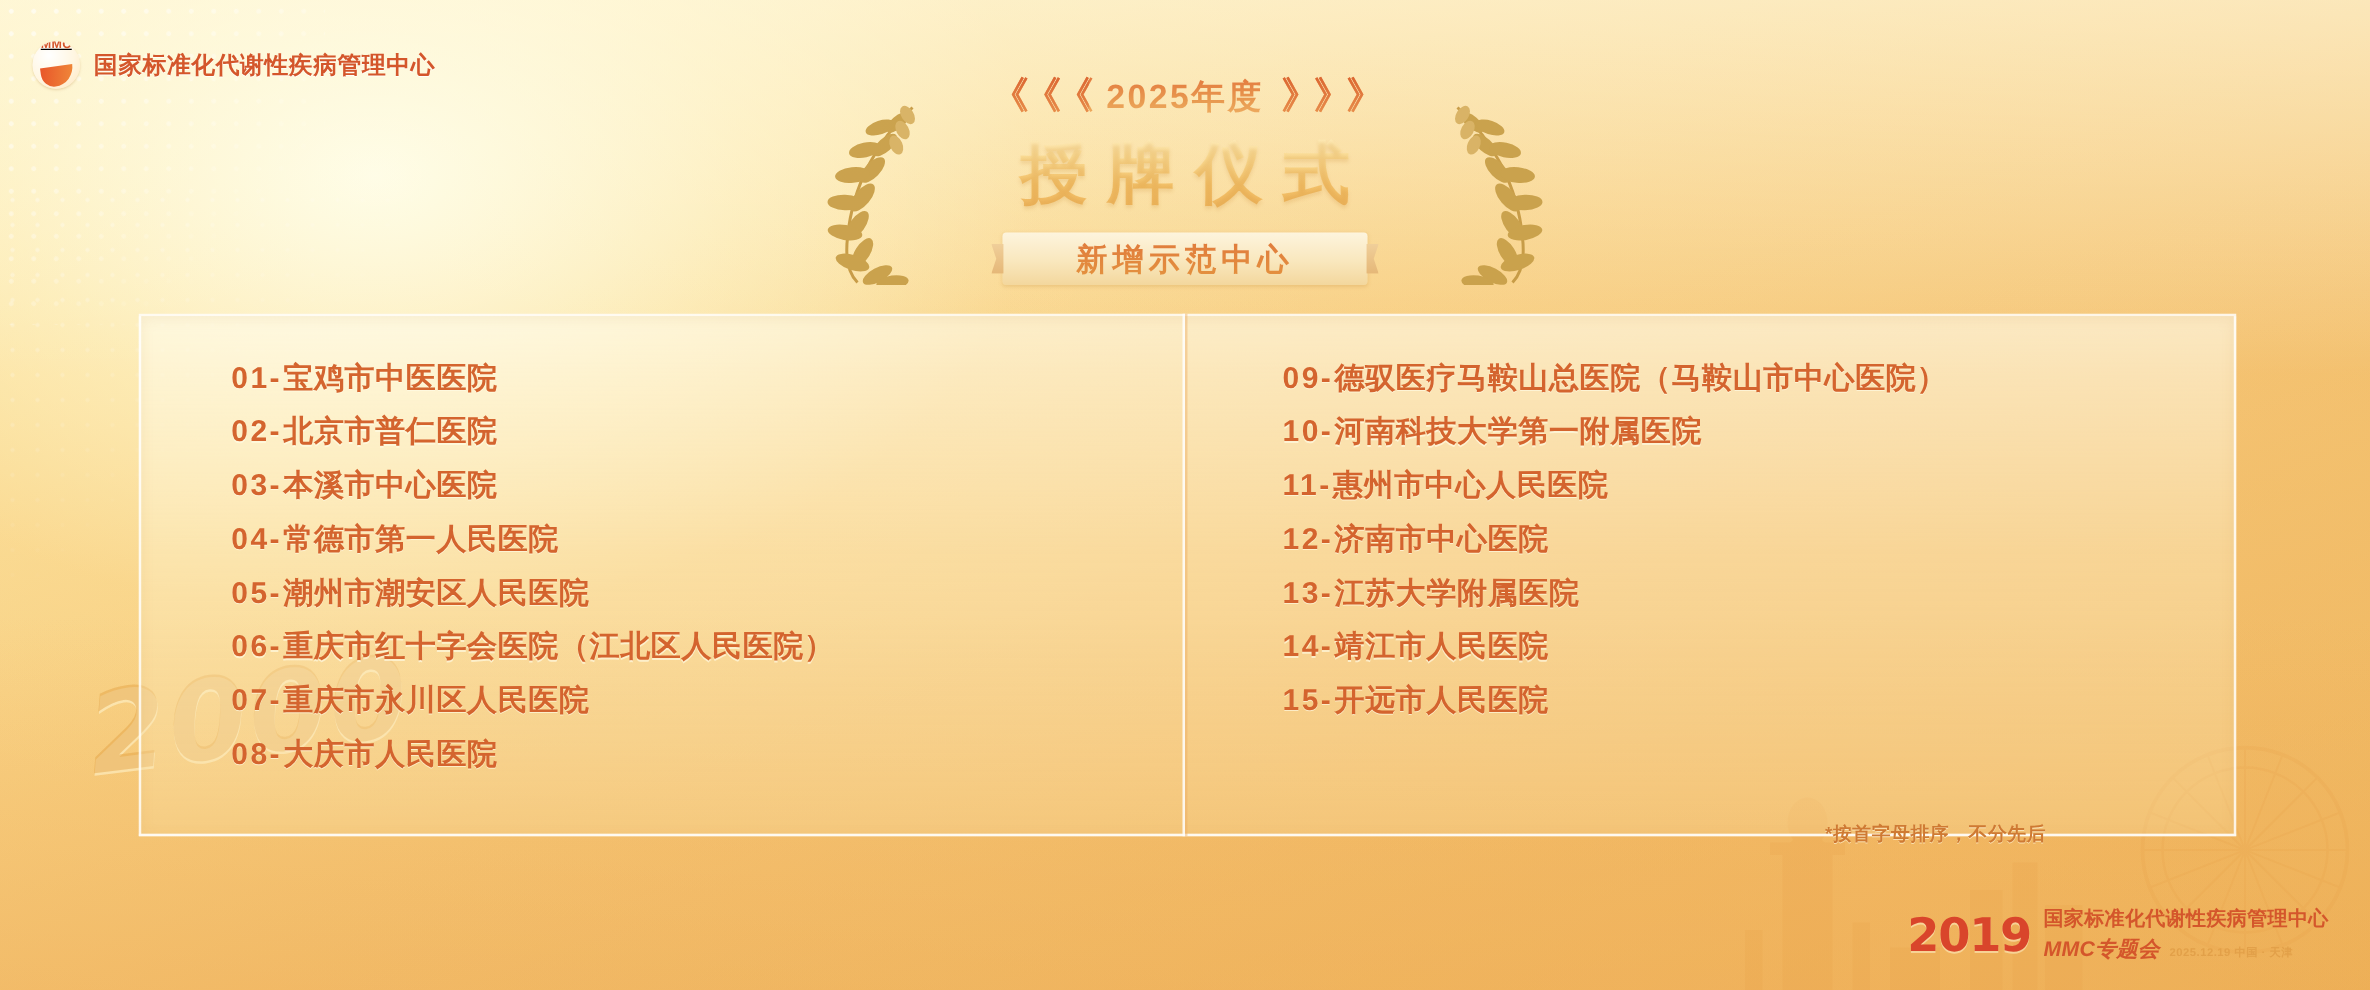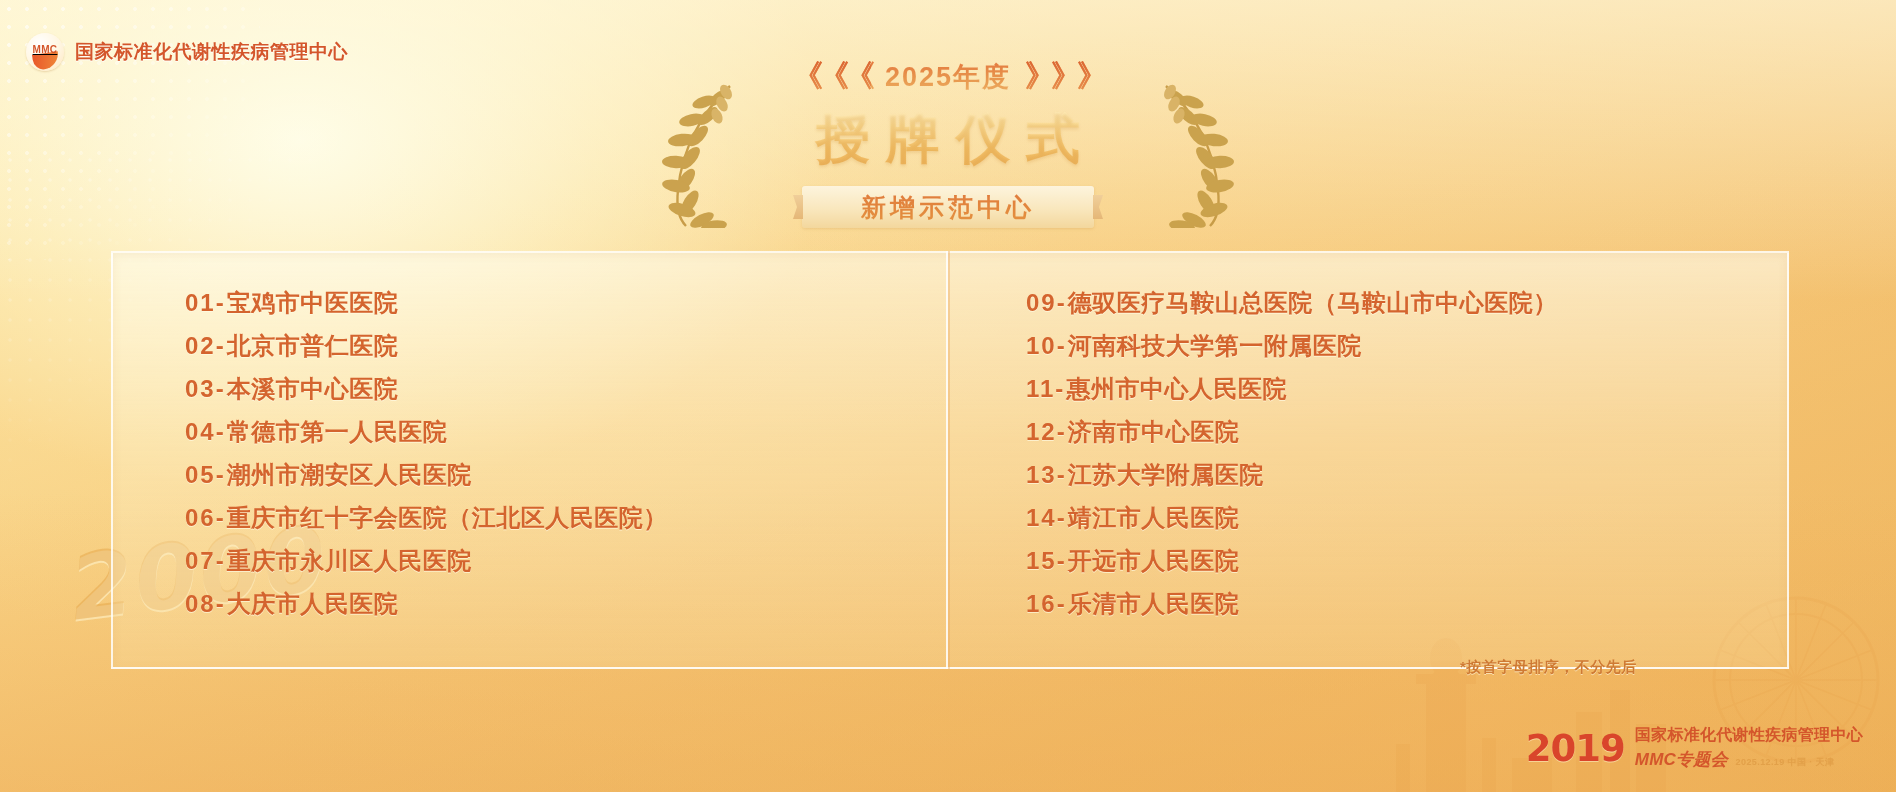--- a/index.html
+++ b/index.html
@@ -64,21 +64,21 @@
     position:absolute;right:0;bottom:0;width:620px;height:230px;pointer-events:none;opacity:.30;
   }
 
   
   .brand{position:absolute;left:26px;top:33px;display:flex;align-items:center;gap:11px;}
   .brand-mark{
     width:38px;height:38px;border-radius:50%;
     background:radial-gradient(circle at 35% 30%, #ffffff 0%, #fff6e2 55%, #ffe6bd 100%);
     box-shadow:0 1px 2px rgba(170,110,30,.25);
     position:relative;overflow:hidden;
-    display:flex;align-items:center;justify-content:center;text-decoration:underline;
+    display:flex;align-items:flex-start;justify-content:center;text-decoration:underline;
   }
   .brand-mark .mmc{
     font-size:10px;font-weight:bold;color:#d4562b;letter-spacing:.3px;
     position:relative;top:-3px;font-family:"Liberation Sans",sans-serif;
   }
   .brand-mark .swoosh{
     position:absolute;left:7px;bottom:2px;width:26px;height:16px;
     background:linear-gradient(100deg,#e8562a,#f08a3a);
     border-radius:0 0 60% 40%/0 0 100% 70%;
     transform:rotate(-8deg);
@@ -302,21 +302,20 @@
       </div>
     <div class="divider"></div>
     <div class="col right" id="col-right">
         <div class="item"><span class="num">09-</span><span>德驭医疗马鞍山总医院（马鞍山市中心医院）</span></div>
         <div class="item"><span class="num">10-</span><span>河南科技大学第一附属医院</span></div>
         <div class="item"><span class="num">11-</span><span>惠州市中心人民医院</span></div>
         <div class="item"><span class="num">12-</span><span>济南市中心医院</span></div>
         <div class="item"><span class="num">13-</span><span>江苏大学附属医院</span></div>
         <div class="item"><span class="num">14-</span><span>靖江市人民医院</span></div>
         <div class="item"><span class="num">15-</span><span>开远市人民医院</span></div>
-        <div class="item"><span class="num">16-</span><span>乐清市人民医院</span></div>
       </div>
   </div>
 
   <div class="footnote">*按首字母排序，不分先后</div>
 
   <div class="event-logo">
     <div class="year-block">2019</div>
     <div class="event-text">
       <div class="event-l1">国家标准化代谢性疾病管理中心</div>
       <div class="event-l2">

